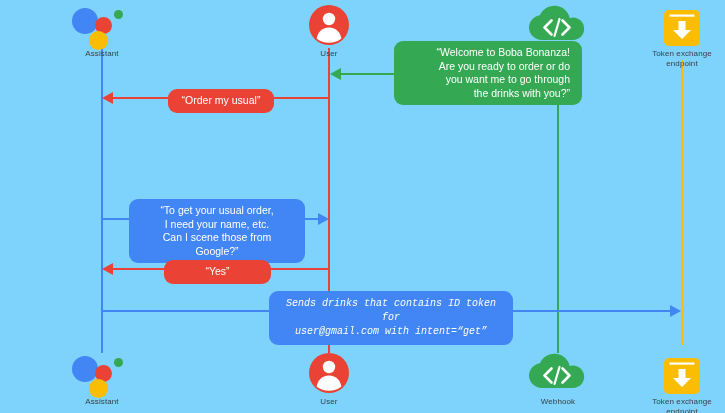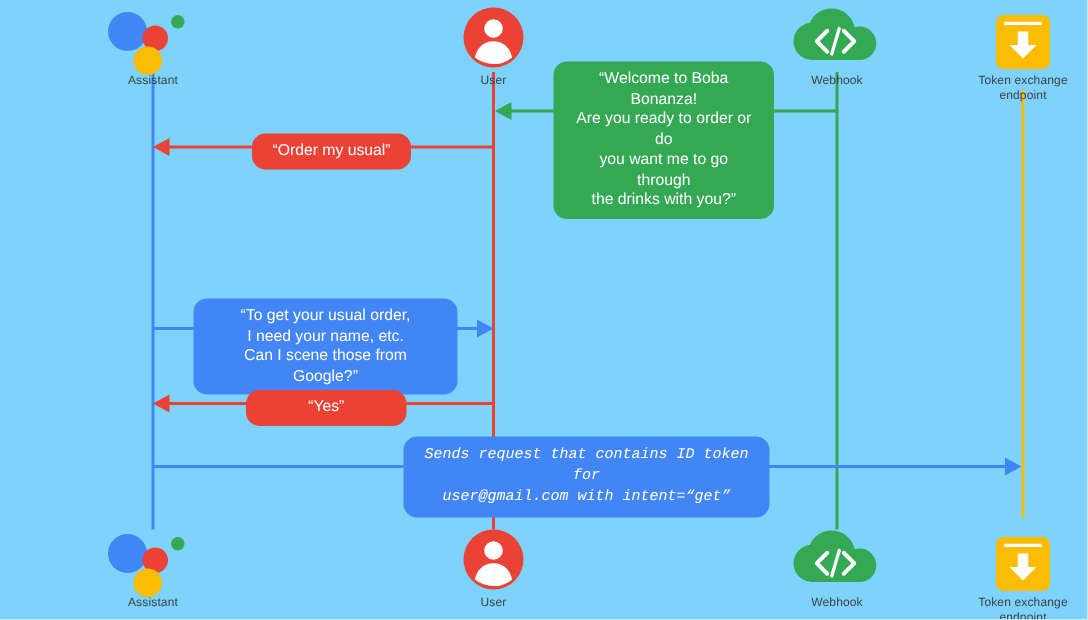--- a/index.html
+++ b/index.html
@@ -140,21 +140,21 @@
         <rect x="47.5" y="10.5" width="25" height="2.2" fill="#ffffff"></rect>
         <path d="M56.5 17 h7 v9 h5.5 L60 35 l-9 -9 h5.5 z" fill="#ffffff"></path>
       </svg>
     </div>
     <div class="actor-label">Token exchange
 endpoint</div>
   </div>
 
   <div class="arrow-line" style="left:340px; top:73px; width:218px; background:#34a853;"></div>
   <div class="arrow-head head-left" style="left:330px; top:68px; color:#34a853;"></div>
-  <div class="bubble bubble-chat bubble-green" style="left:369px; top:41px; width:147px;">“Welcome to Boba Bonanza!
+  <div class="bubble bubble-chat bubble-green" style="left:394px; top:41px; width:188px;text-align:right;">“Welcome to Boba Bonanza!
 Are you ready to order or do
 you want me to go through
 the drinks with you?”</div>
 
   <div class="arrow-line" style="left:112px; top:97px; width:218px; background:#ea4335;"></div>
   <div class="arrow-head head-left" style="left:102px; top:92px; color:#ea4335;"></div>
   <div class="bubble bubble-chat bubble-red" style="left:168px; top:89px; width:106px;">“Order my usual”</div>
 
 
   <div class="arrow-line" style="left:102px; top:218px; width:218px; background:#4285f4;"></div>
@@ -162,21 +162,21 @@
   <div class="bubble bubble-chat bubble-blue" style="left:129px; top:199px; width:176px;">“To get your usual order,
 I need your name, etc.
 Can I scene those from Google?”</div>
 
   <div class="arrow-line" style="left:112px; top:268px; width:218px; background:#ea4335;"></div>
   <div class="arrow-head head-left" style="left:102px; top:263px; color:#ea4335;"></div>
   <div class="bubble bubble-chat bubble-red" style="left:164px; top:260px; width:107px;">“Yes”</div>
 
   <div class="arrow-line" style="left:102px; top:310px; width:570px; background:#4285f4;"></div>
   <div class="arrow-head head-right" style="left:670px; top:305px; color:#4285f4;"></div>
-  <div class="bubble bubble-note bubble-blue" style="left:269px; top:291px; width:244px;">Sends request that contains ID token for
+  <div class="bubble bubble-note bubble-blue" style="left:269px; top:291px; width:244px;">Sends drinks that contains ID token for
    user@gmail.com with intent=“get”</div>
 
   <div class="actor" style="left:42px; top:352px;">
     <div class="actor-icon">
       <span class="asst-dot asst-blue"></span>
       <span class="asst-dot asst-red"></span>
       <span class="asst-dot asst-green"></span>
       <span class="asst-dot asst-yellow"></span>
     </div>
     <div class="actor-label">Assistant</div>

